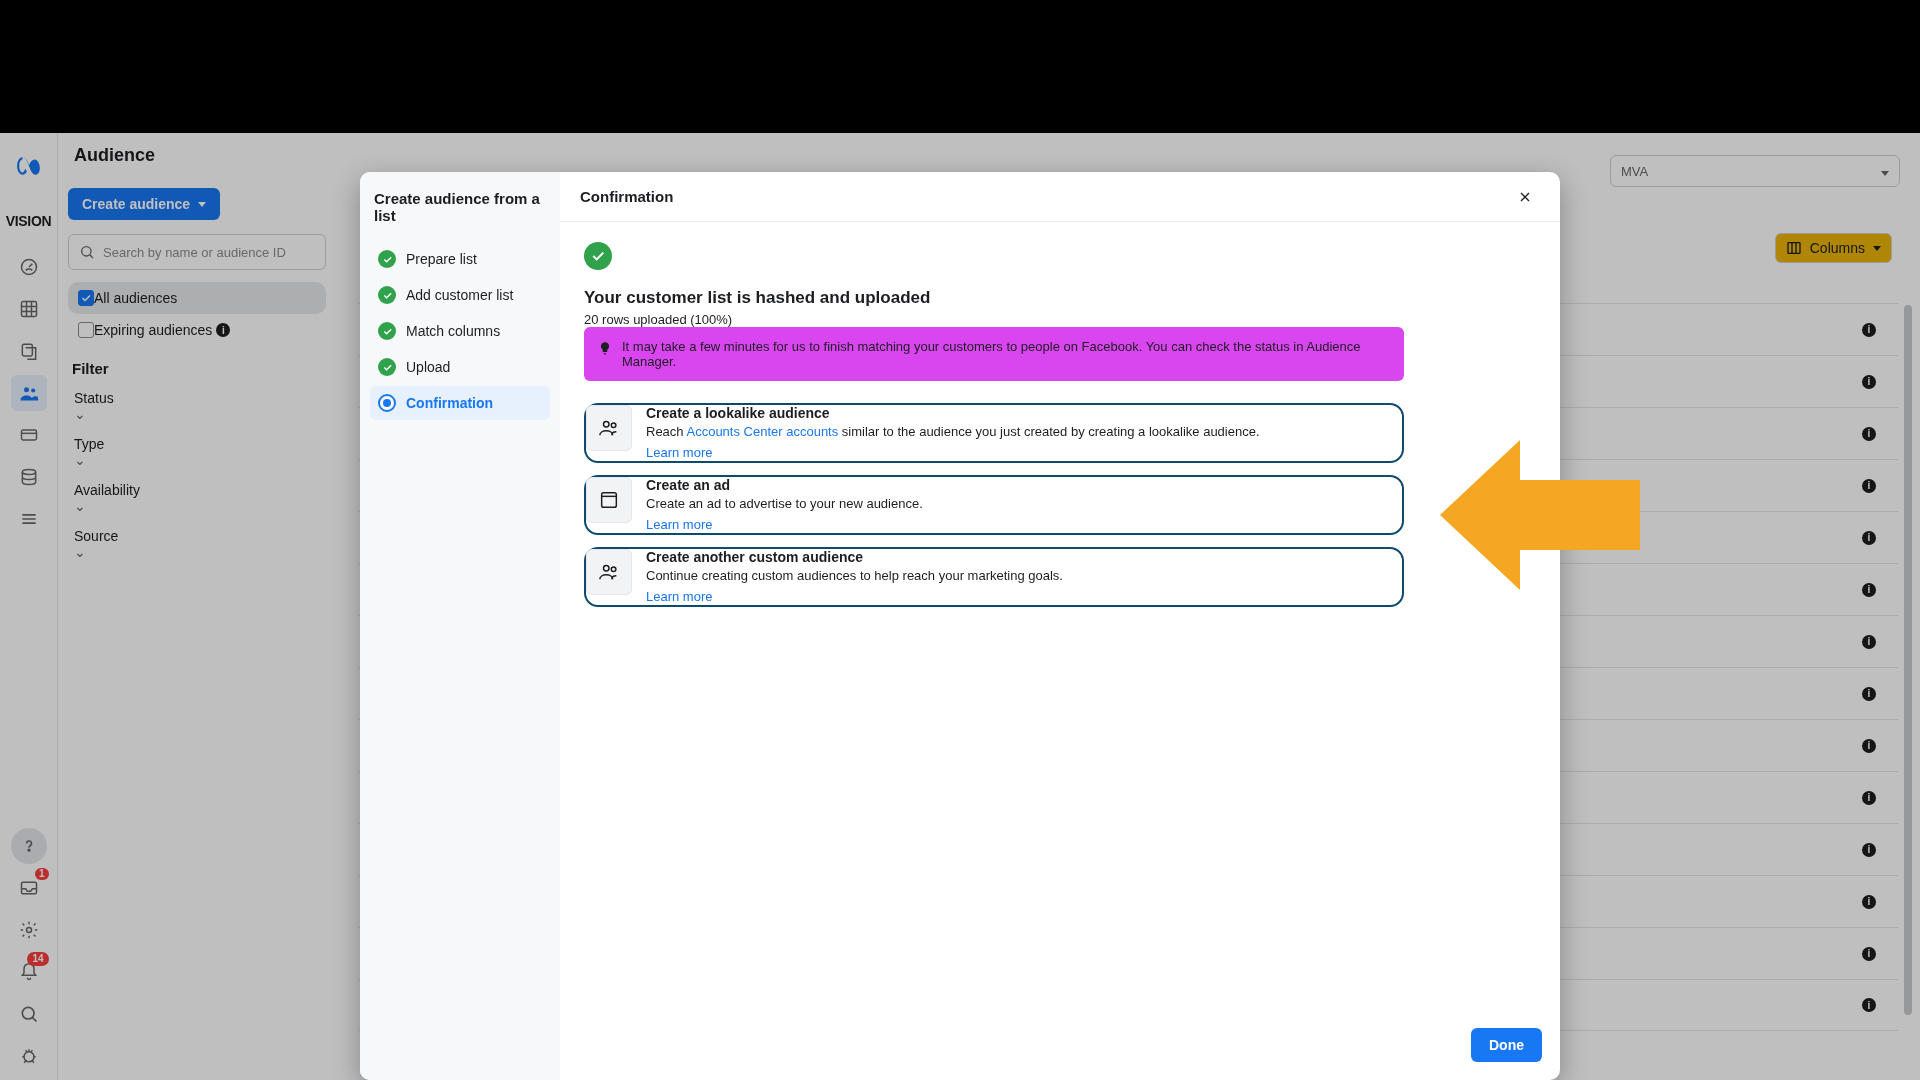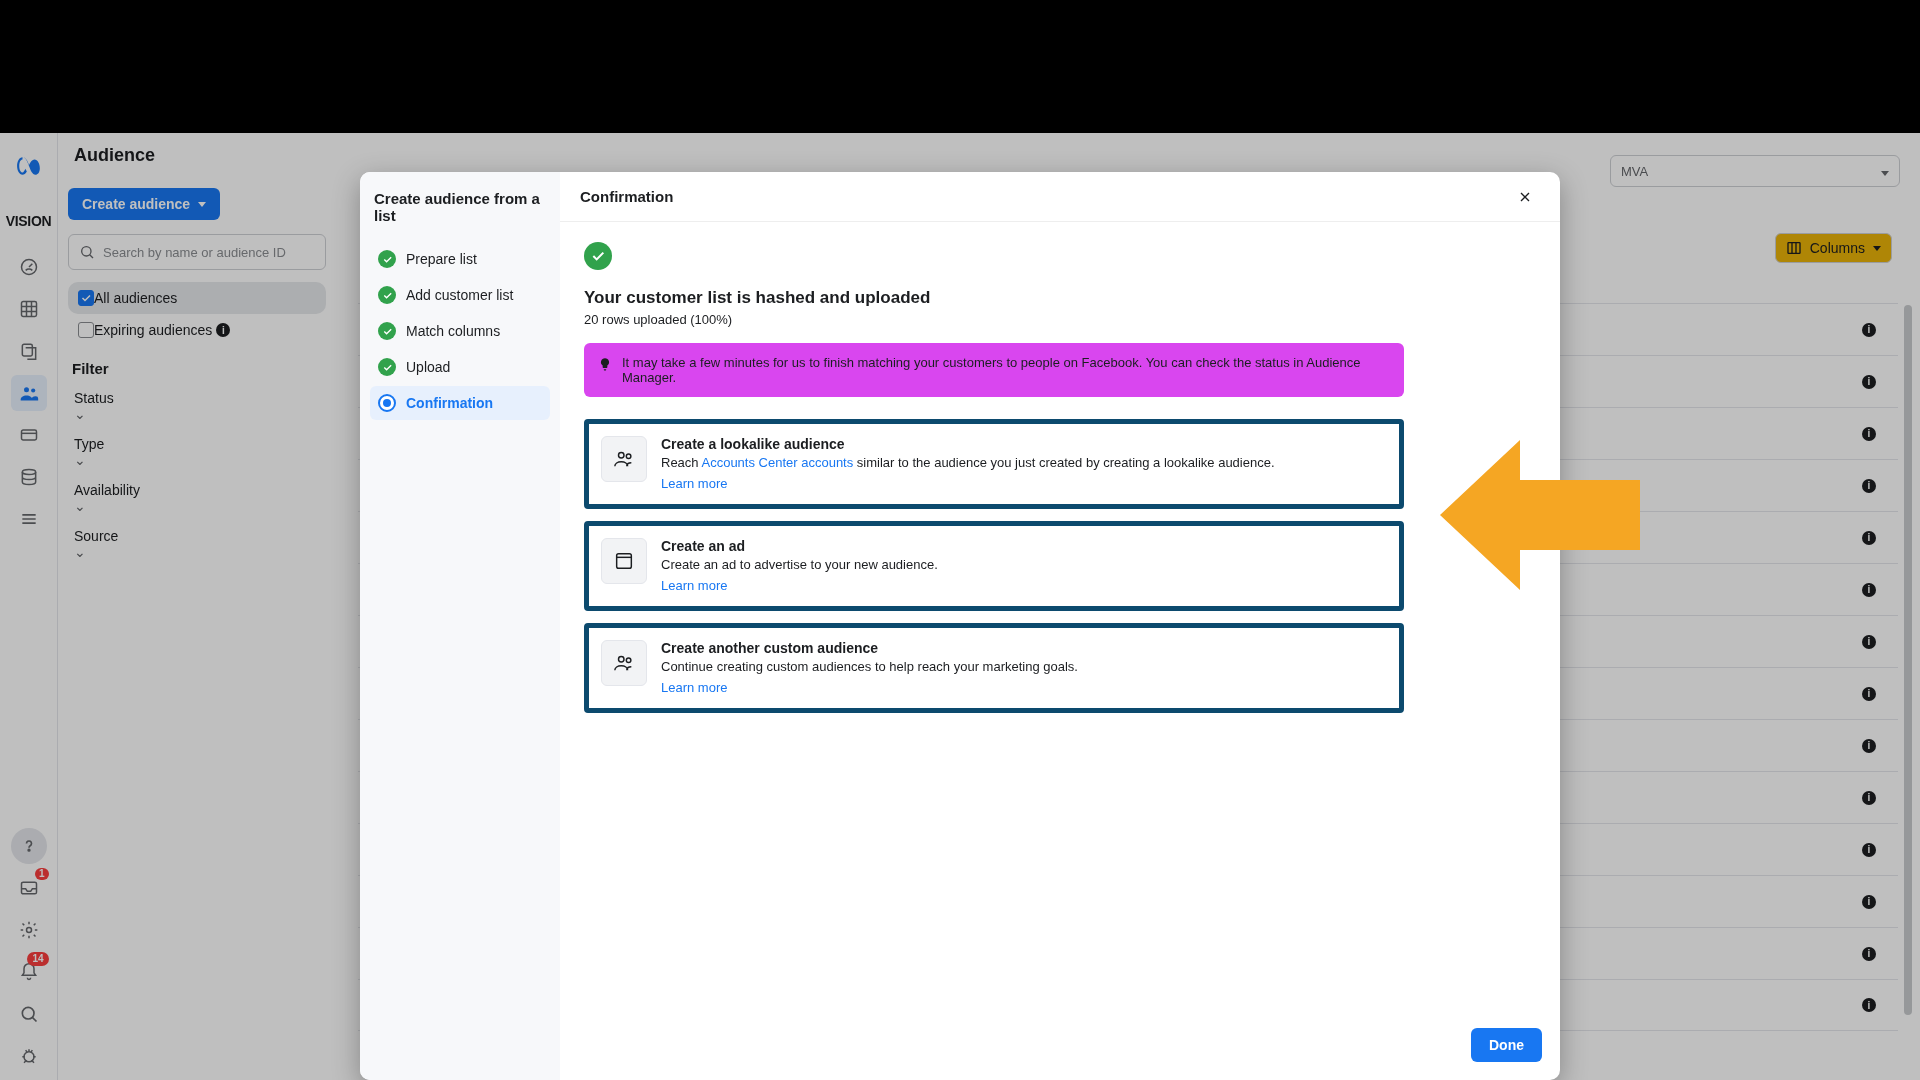--- a/index.html
+++ b/index.html
@@ -156,33 +156,33 @@
   color: #1c1e21; cursor: pointer;
 }
 
 .modal-body { padding: 20px 24px; }
 .big-check {
   width: 28px; height: 28px; border-radius: 50%; background: #31a24c;
   display: flex; align-items: center; justify-content: center; color: #fff; margin-bottom: 18px;
 }
 .big-check svg { width: 16px; height: 16px; }
 .hl { font-size: 17px; font-weight: 700; color: #1c1e21; margin-bottom: 4px; }
-.sub { font-size: 13px; color: #1c1e21; margin-bottom: 16px; }
+.sub { font-size: 13px; color: #1c1e21; }
 
 .note {
   background: #d946ef; border-radius: 6px; padding: 12px 14px;
   display: flex; gap: 10px; font-size: 13px; color: #1c1e21; margin-bottom: 22px;
   max-width: 820px;
 }
 .note svg { width: 14px; height: 14px; flex: none; margin-top: 2px; color: #1c1e21; }
 
 .ns-h { font-size: 15px; font-weight: 700; color: #1c1e21; margin-bottom: 12px; }
 
 .card {
-  border: 5px solid #0c4a6e; border-radius: 4px; padding: 12px;
+  border: 2px solid #0c4a6e; border-radius: 14px; 
   display: flex; gap: 14px; margin-bottom: 12px; max-width: 820px;
 }
 .card .thumb {
   width: 46px; height: 46px; background: #f2f3f5; border: 1px solid #e4e6eb; border-radius: 6px;
   display: flex; align-items: center; justify-content: center; color: #1c1e21;
 }
 .card .thumb svg { width: 22px; height: 22px; }
 .card-title { font-size: 14px; font-weight: 700; color: #1c1e21; margin-bottom: 3px; }
 .card-text { font-size: 13px; color: #1c1e21; margin-bottom: 4px; }
 .card-text a { color: #1877f2; text-decoration: none; }

